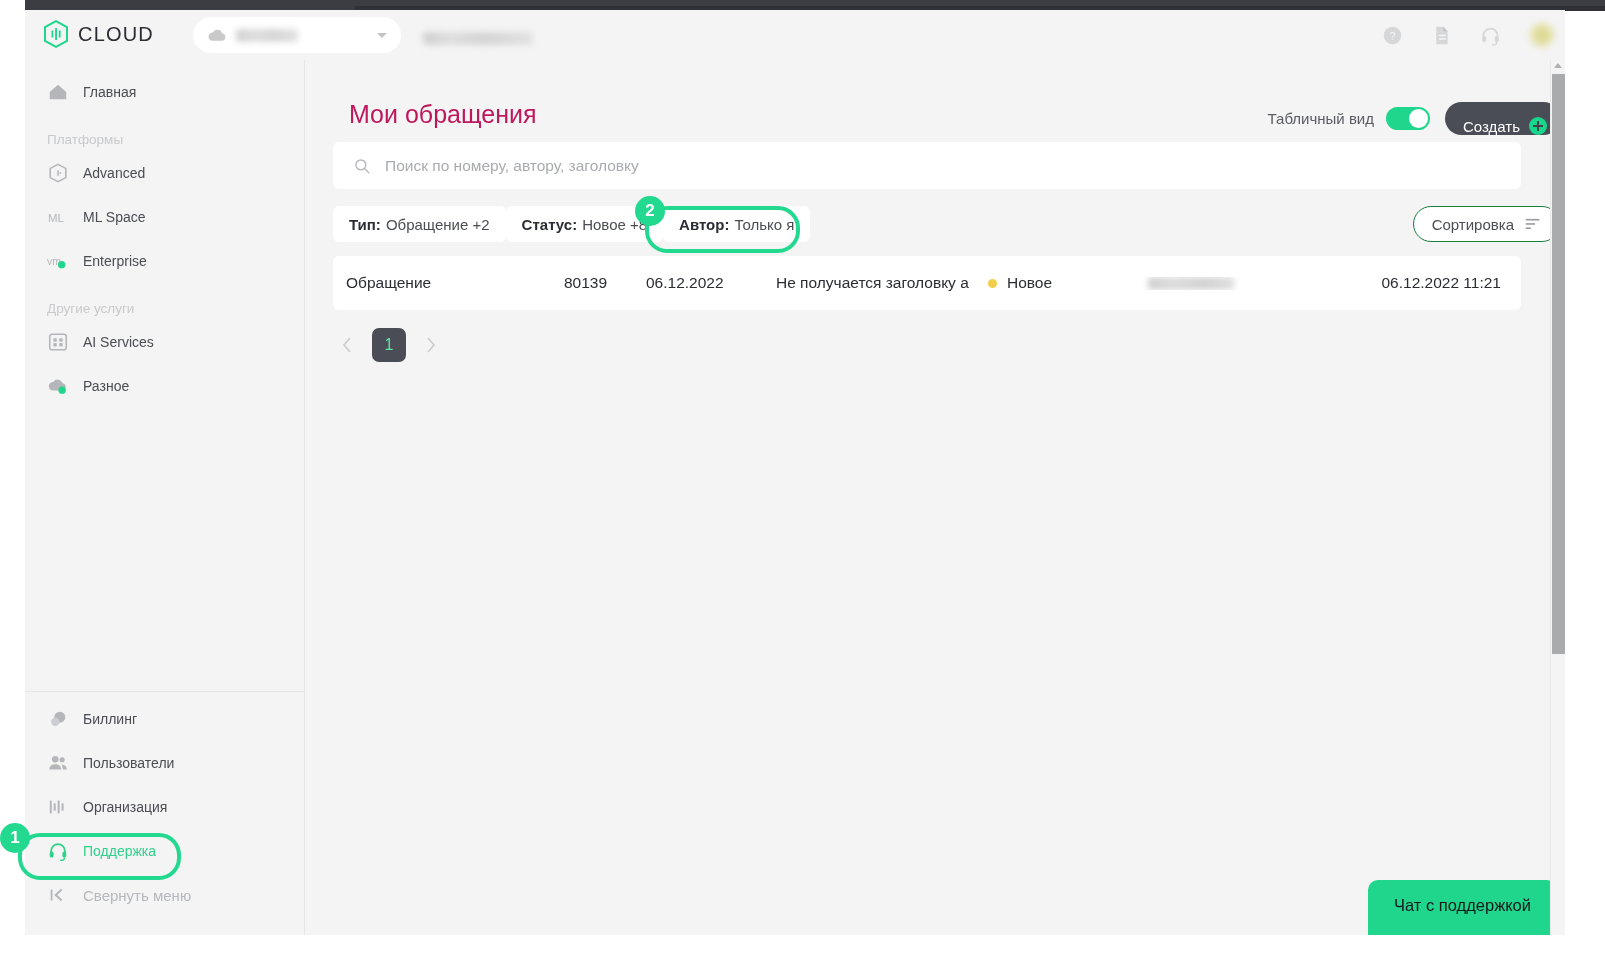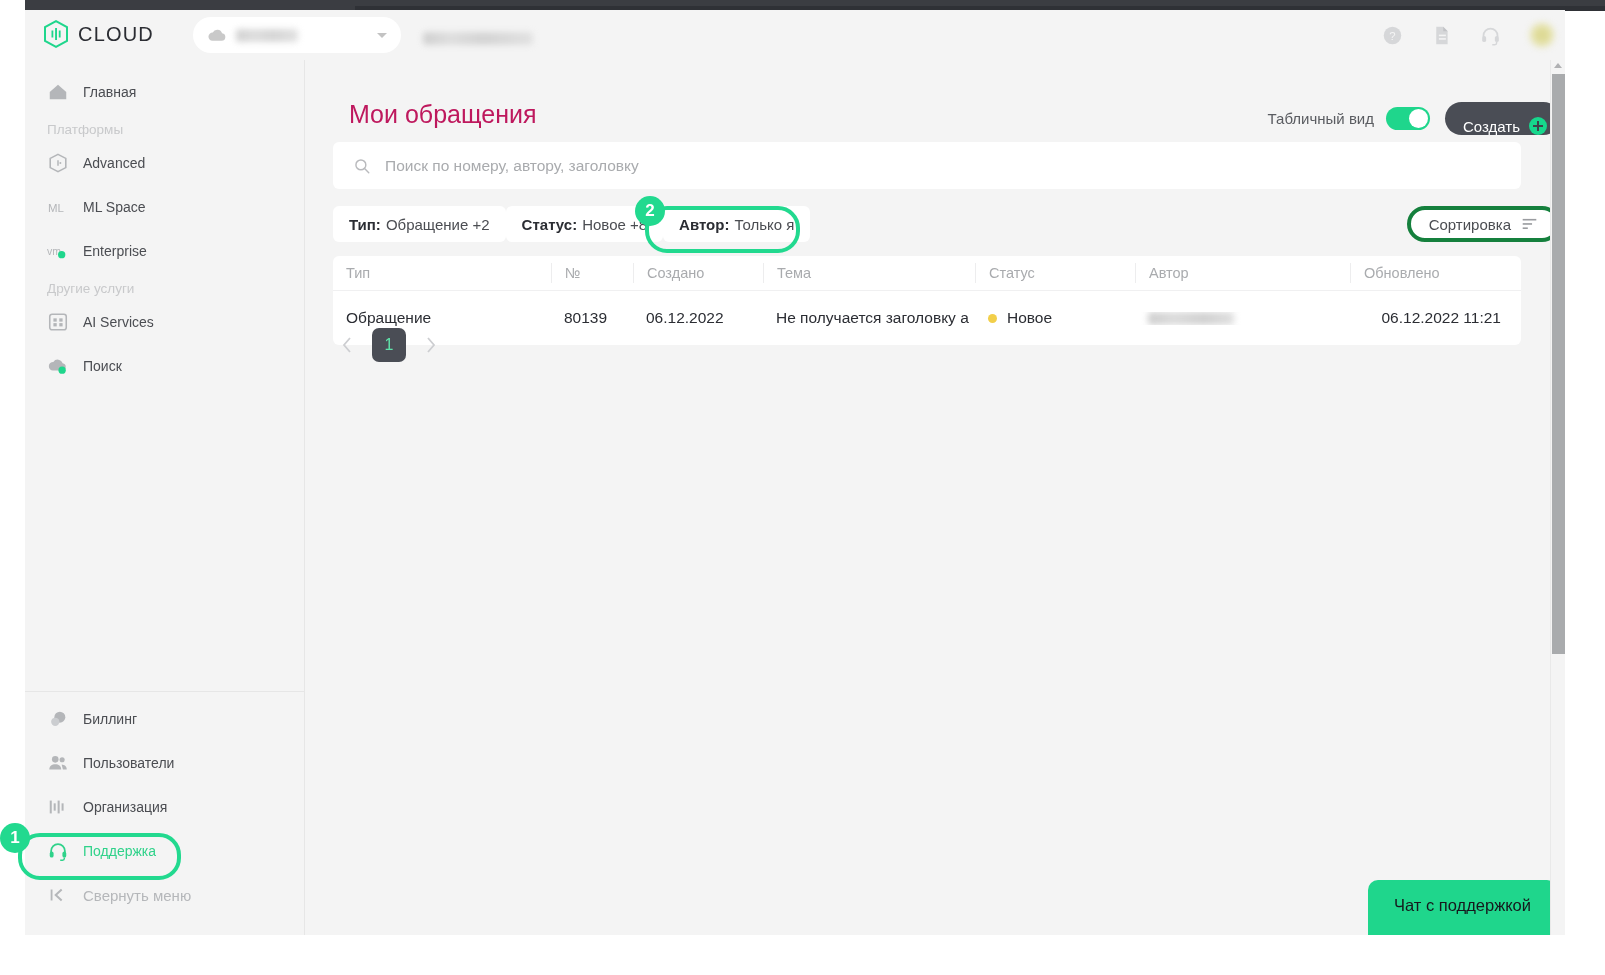--- a/index.html
+++ b/index.html
@@ -82,21 +82,21 @@
   }
   .side-item {
     display: flex; align-items: center; height: 44px; padding-left: 22px; gap: 14px;
     cursor: pointer;
   }
   .side-item .lbl { font-size: 14px; color: #4b4d52; }
   .side-item.active .lbl { color: #2fd28a; }
   .side-ico { width: 22px; height: 22px; flex: none; color: #b4b6b9; }
   .side-group {
     font-size: 13.5px; color: #c8c9cb; padding-left: 22px;
-    margin-top: 8px; margin-bottom: 4px;
+    margin-top: 18px; margin-bottom: 4px;
   }
   .side-top { position: absolute; left: 0; top: 10px; width: 280px; }
   .side-bottom { position: absolute; left: 0; bottom: 18px; width: 280px; }
   .side-sep {
     position: absolute; left: 0; bottom: 243px; width: 280px; height: 1px; background: #e6e6e6;
   }
   .collapse-item .lbl { color: #b5b7ba; font-size: 15px; }
 
   
   .main {
@@ -155,21 +155,21 @@
   .chip {
     height: 36px; background: #fff; border-radius: 6px;
     display: flex; align-items: center; padding: 0 16px;
     font-size: 15px; color: #4b4d52; cursor: pointer; white-space: nowrap;
   }
   .chip b { color: #2b2d33; font-weight: 700; margin-right: 5px; }
   .chip.highlight { position: relative; }
 
   .sort-btn {
     position: absolute; right: 5px; top: 146px; height: 36px;
-    border: 4px solid #15803d; background: #fff; border-radius: 18px;
+    border: 1px solid #15803d; background: #fff; border-radius: 18px;
     display: flex; align-items: center; gap: 10px; padding: 0 18px;
     font-size: 15px; color: #4b4d52; cursor: pointer;
   }
   .sort-ico { width: 17px; height: 14px; color: #9a9ca0; }
 
   
   .table-card {
     position: absolute; left: 27px; top: 196px; width: 1188px;
     background: #fff; border-radius: 6px; overflow: hidden;
   }
@@ -352,21 +352,21 @@
             <rect x="13.4" y="13.2" width="3.6" height="3.6" fill="#b4b6b9"></rect>
           </svg>
           <span class="lbl">AI Services</span>
         </div>
 
         <div class="side-item">
           <svg class="side-ico" viewBox="0 0 24 24">
             <path d="M6.5 17h10a4 4 0 0 0 .5-7.96A5.6 5.6 0 0 0 6.9 7.6 4.3 4.3 0 0 0 6.5 17z" fill="#b4b6b9"></path>
             <circle cx="16.5" cy="16.5" r="4" fill="#1fd68c"></circle>
           </svg>
-          <span class="lbl">Поиск</span>
+          <span class="lbl">Разное</span>
         </div>
       </div>
 
       <div class="side-sep"></div>
 
       <div class="side-bottom">
         <div class="side-item">
           <svg class="side-ico" viewBox="0 0 24 24">
             <circle cx="14" cy="10" r="6" fill="#b4b6b9"></circle>
             <circle cx="9" cy="15" r="4.5" fill="#cbcdd0"></circle>
@@ -456,29 +456,20 @@
       <div class="sort-btn">
         <span>Сортировка</span>
         <svg class="sort-ico" viewBox="0 0 20 16">
           <rect x="2" y="2" width="16" height="1.9" fill="#9a9ca0"></rect>
           <rect x="2" y="7" width="11" height="1.9" fill="#9a9ca0"></rect>
           <rect x="2" y="12" width="6" height="1.9" fill="#9a9ca0"></rect>
         </svg>
       </div>
 
       <div class="table-card">
-        <div class="t-row t-head">
-          <div class="cell c-type">Тип</div>
-          <div class="cell c-num">№</div>
-          <div class="cell c-date">Создано</div>
-          <div class="cell c-topic">Тема</div>
-          <div class="cell c-status">Статус</div>
-          <div class="cell c-author">Автор</div>
-          <div class="cell c-upd" style="justify-content:flex-start;padding-right:0;">Обновлено</div>
-        </div>
 
         <div class="t-row t-body">
           <div class="cell c-type">Обращение</div>
           <div class="cell c-num green">80139</div>
           <div class="cell c-date">06.12.2022</div>
           <div class="cell c-topic topic-link">Не получается заголовку а</div>
           <div class="cell c-status">
             <span class="dot-new"></span>
             <span>Новое</span>
           </div>

